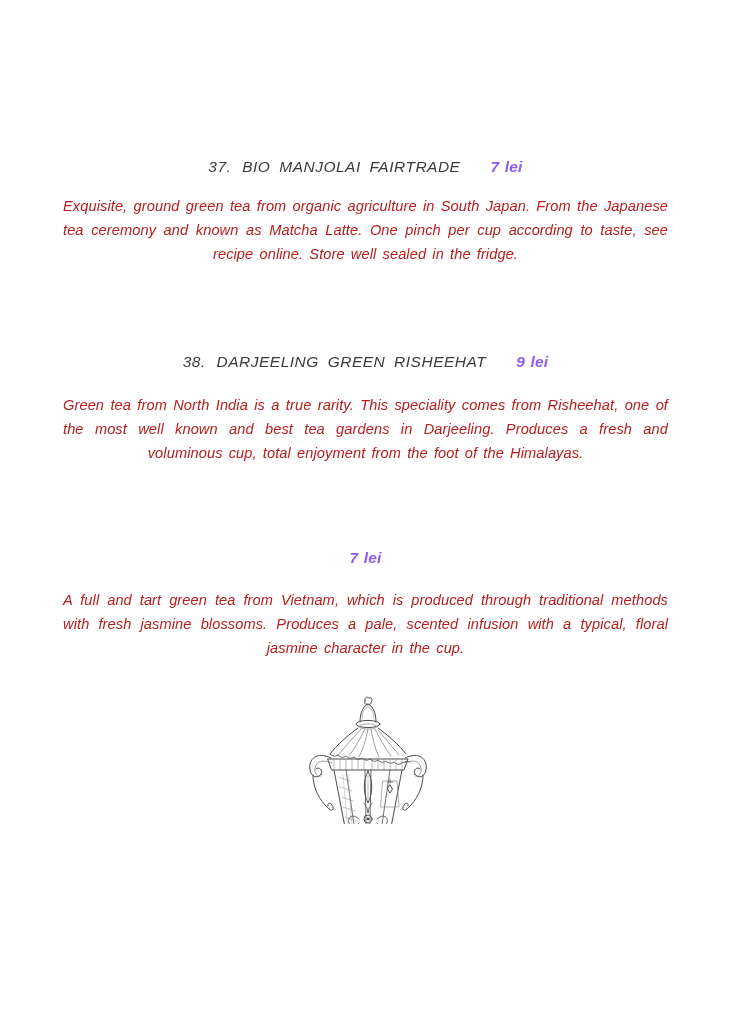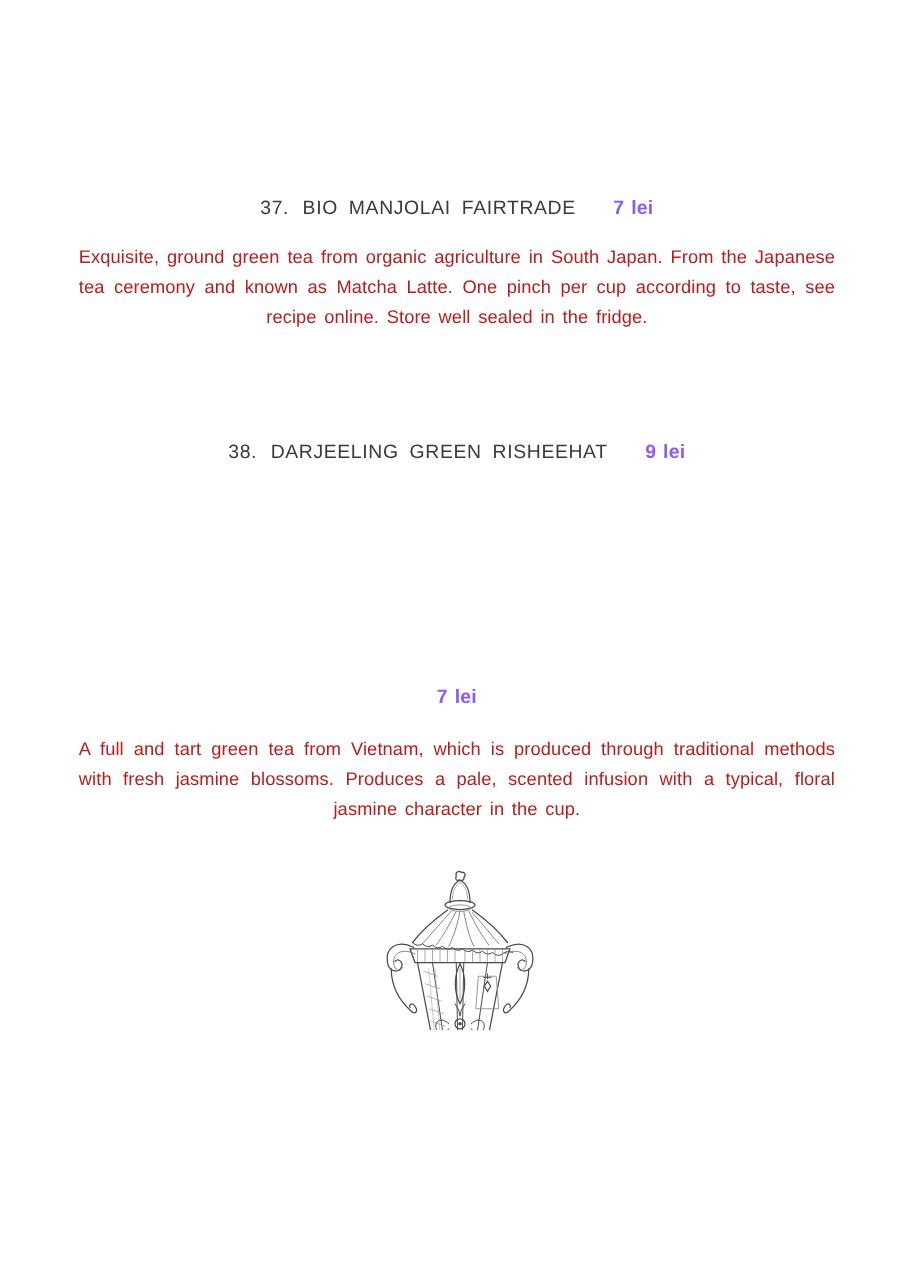--- a/index.html
+++ b/index.html
@@ -5,20 +5,21 @@
   html, body { margin: 0; padding: 0; background: #ffffff; }
   .page {
     position: relative;
     width: 731px;
     height: 824px;
     margin: 0 auto;
     background: #ffffff;
     font-family: "Liberation Sans", sans-serif;
     color: #3d3d3d;
     overflow: hidden;
+    font-style: italic;
   }
   .menu-heading {
     position: absolute;
     left: 0;
     width: 100%;
     display: flex;
     justify-content: center;
     align-items: baseline;
     gap: 30px;
     font-size: 15.5px;
@@ -81,20 +82,21 @@
   <div class="menu-heading heading-37">
     <span class="heading-title-group"><span class="heading-number">37.</span> <span>BIO MANJOLAI FAIRTRADE</span></span>
     <span class="price">7 lei</span>
   </div>
   <div class="menu-desc desc-37">Exquisite, ground green tea from organic agriculture in South Japan. From the Japanese tea ceremony and known as Matcha Latte. One pinch per cup according to taste, see recipe online. Store well sealed in the fridge.</div>
 
   <div class="menu-heading heading-38">
     <span class="heading-title-group"><span class="heading-number">38.</span> <span>DARJEELING GREEN RISHEEHAT</span></span>
     <span class="price">9 lei</span>
   </div>
+  <div class="menu-desc desc-38">Green tea from North India is a true rarity. This speciality comes from Risheehat, one of the most well known and best tea gardens in Darjeeling. Produces a fresh and voluminous cup, total enjoyment from the foot of the Himalayas.</div>
 
   <div class="menu-heading heading-39">
     <span class="price">7 lei</span>
   </div>
   <div class="menu-desc desc-39">A full and tart green tea from Vietnam, which is produced through traditional methods with fresh jasmine blossoms. Produces a pale, scented infusion with a typical, floral jasmine character in the cup.</div>
 
   <div class="urn-wrap">
     <svg width="134" height="236" viewBox="0 0 134 236" fill="none" stroke="#4a4a4a" stroke-width="1" stroke-linecap="round">
 
       <path d="M64,6 C63,3 66,1 68,3 C71,2 72,6 70,7 C71,9 68,10 66,9 C64,10 63,8 64,6 Z"></path>

